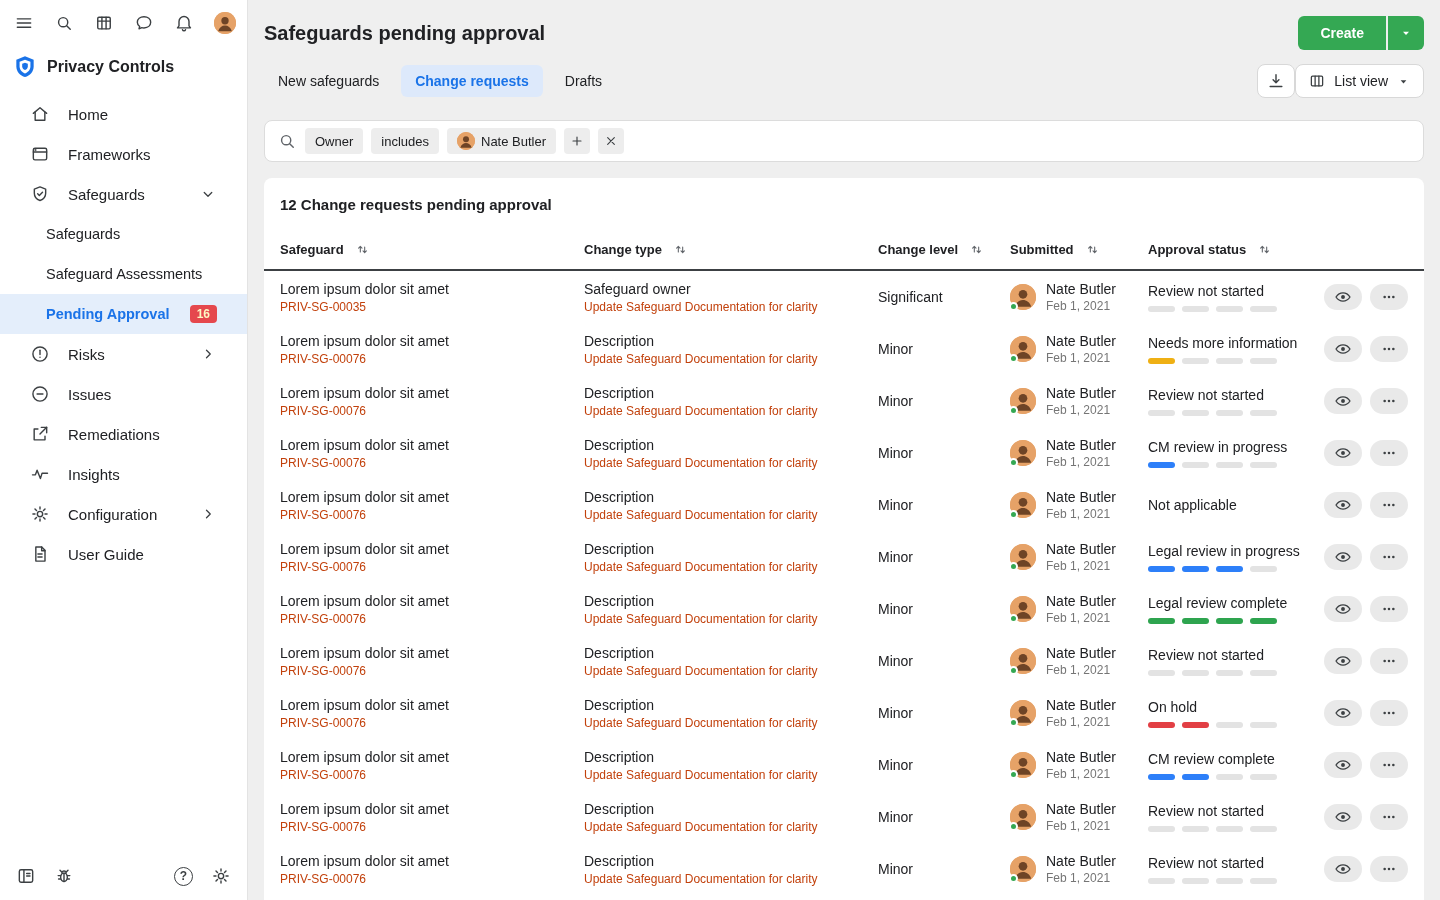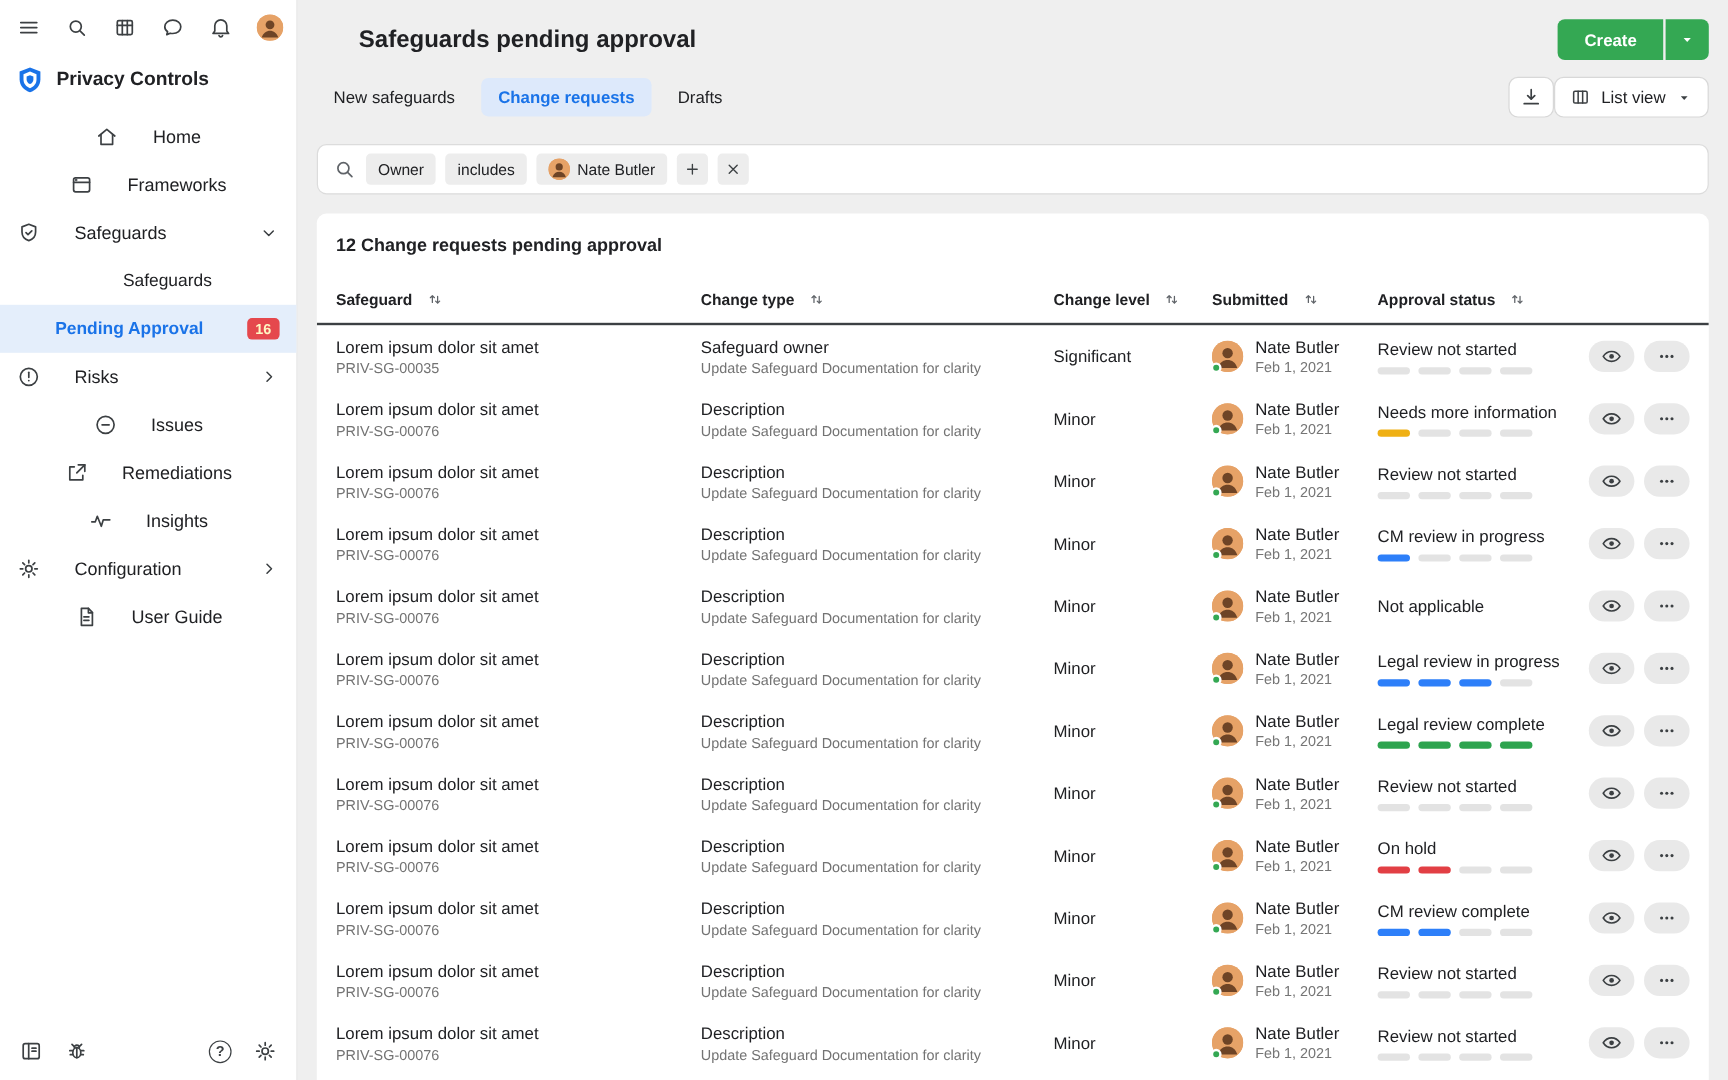--- a/index.html
+++ b/index.html
@@ -11,33 +11,33 @@
   .s { fill:none; stroke:currentColor; stroke-width:1.7; stroke-linecap:round; stroke-linejoin:round; }
 
   
   .sidebar { width:248px; min-width:248px; background:#fff; border-right:1px solid #e3e3e3; position:relative; }
   .top-icons { display:flex; align-items:center; gap:20px; padding:12px 14px 6px; }
   .avatar { width:22px; height:22px; border-radius:50%; overflow:hidden; display:inline-block; background:#e6a267; flex:none; position:relative; }
   .avatar svg { display:block; width:100%; height:100%; }
   .logo-row { display:flex; align-items:center; gap:9px; padding:14px 12px 14px; }
   .logo-icon { width:26px; height:26px; display:inline-flex; }
   .logo-title { font-size:16px; font-weight:700; }
-  .nav-item { height:40px; display:flex; align-items:center; gap:28px; padding:0 14px; font-size:15px; cursor:pointer;justify-content:center; }
+  .nav-item { height:40px; display:flex; align-items:center; gap:18px; padding:0 30px; font-size:15px; cursor:pointer; }
   .nav-item .chev { margin-left:auto; width:18px; height:18px; }
   .nav-sub { padding-left:46px; font-size:14.5px; }
   .nav-sub.active { background:#e4eefb; color:#1a73e8; font-weight:700; }
   .badge { margin-left:auto; background:#e5484d; color:#fef9c3; font-size:12px; font-weight:700; padding:2px 7px; border-radius:4px; }
   .sidebar-bottom { position:absolute; left:0; right:0; bottom:0; display:flex; justify-content:space-between; padding:14px 16px; }
   .sb-group { display:flex; gap:18px; align-items:center; }
   .help-circle { width:19px; height:19px; border:1.8px solid #3c4043; border-radius:50%; font-size:12px; font-weight:700; display:flex; align-items:center; justify-content:center; color:#3c4043; }
 
   
   .main { flex:1; padding:0 16px; overflow:hidden; }
   .main-header { display:flex; align-items:center; justify-content:space-between; padding-top:16px; }
-  .page-title { font-size:20px; font-weight:700;margin-left:35px; }
+  .page-title { font-size:20px; font-weight:700; }
   .create-group { display:flex;border-radius:17px; }
   .btn-create { background:#34a853; color:#fff; font-size:14px; font-weight:600; border:none; height:34px; padding:0 22px; border-radius:6px 0 0 6px; cursor:pointer; font-family:inherit; }
   .btn-create-caret { background:#34a853; border:none; height:34px; width:36px; border-radius:0 6px 6px 0; margin-left:2px; display:flex; align-items:center; justify-content:center; cursor:pointer; color:#fff; }
 
   .tabs-row { display:flex; align-items:center; margin-top:14px; }
   .tab { font-size:14px; padding:8px 14px; border-radius:6px; margin-right:8px; cursor:pointer; }
   .tab.active { background:#dde9fb; color:#1a73e8; font-weight:600; }
   .right-controls { margin-left:auto; display:flex; }
   .icon-btn { width:38px; height:34px; background:#fff; border:1px solid #d8d8d8; border-radius:8px; display:flex; align-items:center; justify-content:center; cursor:pointer; color:#3c4043; }
   .listview-btn { height:34px; background:#fff; border:1px solid #d8d8d8; border-radius:8px; display:flex; align-items:center; gap:8px; padding:0 12px; font-size:14px; cursor:pointer; color:#202124; font-family:inherit; }
@@ -49,21 +49,21 @@
 
   .card { margin-top:16px; background:#fff; border-radius:8px; height:740px; overflow:hidden; }
   .card-title { font-size:15px; font-weight:700; padding:18px 16px 16px; }
   .thead, .trow { display:grid; grid-template-columns:304px 294px 132px 138px 1fr 104px; padding:0 16px; align-items:center; }
   .thead { height:42px; border-bottom:2px solid #3c4043; }
   .th { font-size:13px; font-weight:700; display:flex; align-items:center; gap:11px; }
   .sort { width:15px; height:15px; color:#5f6368; display:inline-flex; }
   .sort svg { width:100%; height:100%; }
   .trow { height:52px; }
   .c-title { font-size:14px; }
-  .c-sub { font-size:12px; color:#737373; margin-top:3px; }
+  .c-sub { font-size:12px; color:#c2410c; margin-top:3px; }
   .level { font-size:14px; }
   .submitted { display:flex; align-items:center; gap:10px; }
   .s-avatar-wrap { position:relative; width:26px; height:26px; flex:none; }
   .s-avatar-wrap .avatar { width:26px; height:26px; }
   .presence { position:absolute; left:-1px; bottom:-1px; width:9px; height:9px; background:#34a853; border:2px solid #fff; border-radius:50%; }
   .s-name { font-size:14px; }
   .s-date { font-size:12px; color:#757575; margin-top:2px; }
   .status-text { font-size:14px; white-space:nowrap; }
   .pills { display:flex; gap:7px; margin-top:7px; }
   .pill { width:27px; height:6px; border-radius:3px; }
@@ -153,20 +153,23 @@
         </span>
       <span>Safeguards</span>
       <span class="icon chev">
           <svg class="s" viewBox="0 0 24 24">
             <path d="M7 10l5 5 5-5"></path>
           </svg>
         </span>
     </div>
     <div class="nav-item nav-sub">
       <span>Safeguards</span>
+    </div>
+    <div class="nav-item nav-sub">
+      <span>Safeguard Assessments</span>
     </div>
     <div class="nav-item nav-sub active">
       <span>Pending Approval</span>
       <span class="badge">16</span>
     </div>
     <div class="nav-item">
       <span class="icon">
           <svg class="s" viewBox="0 0 24 24">
             <circle cx="12" cy="12" r="8.5"></circle>
             <path d="M12 7.5v5"></path>

